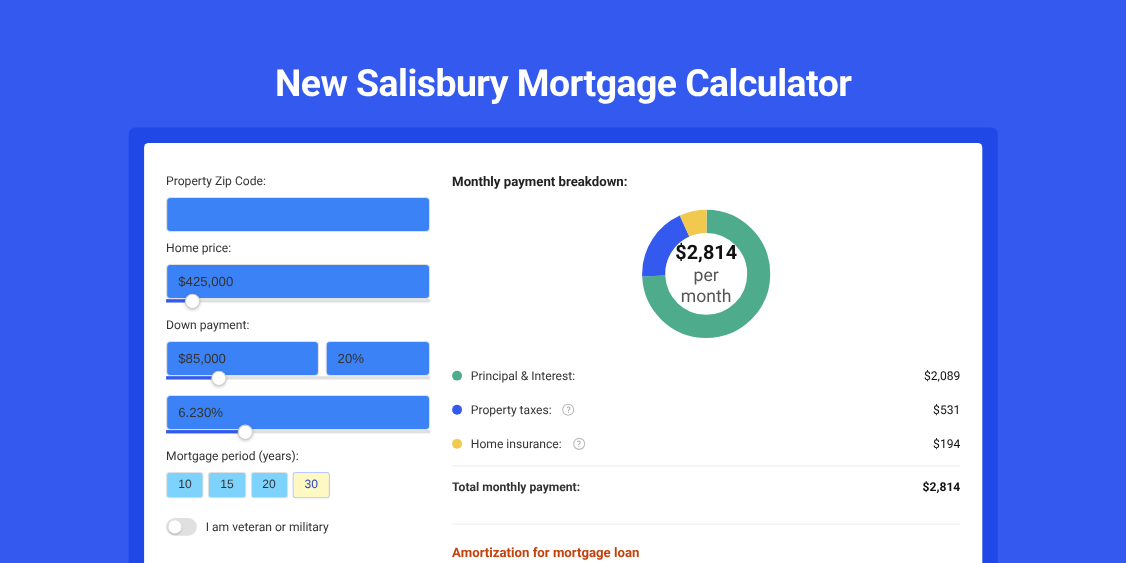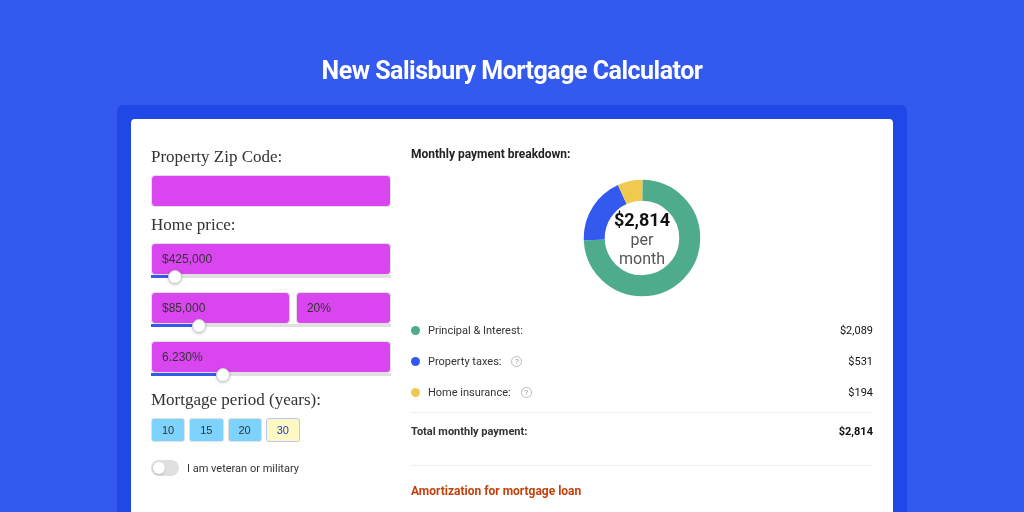--- a/index.html
+++ b/index.html
@@ -8,21 +8,21 @@
     background: #3359ef;
     width: 1024px;
     height: 512px;
     overflow: hidden;
     display: flex;
     flex-direction: column;
     align-items: center;
   }
   .page-title {
     color: #fff;
-    font-size: 25px;
+    font-size: 34px;
     font-weight: 700;
     margin-top: 56px;
     margin-bottom: 20px;
     letter-spacing: -0.5px;
   }
   .card-frame {
     background: #1f48e6;
     border-radius: 6px 6px 0 0;
     padding: 14px 14px 0 14px;
     width: 790px;
@@ -30,29 +30,29 @@
   .card {
     background: #fff;
     border-radius: 4px 4px 0 0;
     display: flex;
     gap: 20px;
     padding: 28px 20px 0 20px;
     min-height: 400px;
   }
   
   .inputs-col { width: 240px; flex-shrink: 0; }
-  .fld-label { font-size: 17px; color: #333; margin-bottom: 8px; display: block; font-family: Liberation Serif, serif; }
+  .fld-label { font-size: 11px; color: #333; margin-bottom: 8px; display: block; }
   .text-input {
     width: 100%;
     border: 1px solid #e0e0e0;
     border-radius: 4px;
     padding: 8px 10px;
     font-size: 12px;
     color: #333;
-    background: #d946ef;
+    background: #3b82f6;
     height: 32px;
   }
   .field-group { margin-bottom: 8px; }
   .slider-rail {
     position: relative;
     height: 3px;
     background: #e0e0e0;
     margin: 0 0 14px 0;
   }
   .slider-fill {
@@ -153,20 +153,21 @@
       <div class="field-group" style="margin-top:6px;">
         <label class="fld-label">Home price:</label>
         <input class="text-input" type="text" value="$425,000" style="">
         <div class="slider-rail">
           <div class="slider-fill" style="width: 10%;"></div>
           <div class="slider-thumb" style="left: 10%;"></div>
         </div>
       </div>
 
       <div class="field-group">
+        <label class="fld-label">Down payment:</label>
         <div class="two-col">
           <input class="text-input" type="text" value="$85,000" style="">
           <input class="text-input" type="text" value="20%" style="">
         </div>
         <div class="slider-rail">
           <div class="slider-fill" style="width: 20%;"></div>
           <div class="slider-thumb" style="left: 20%;"></div>
         </div>
       </div>
 

